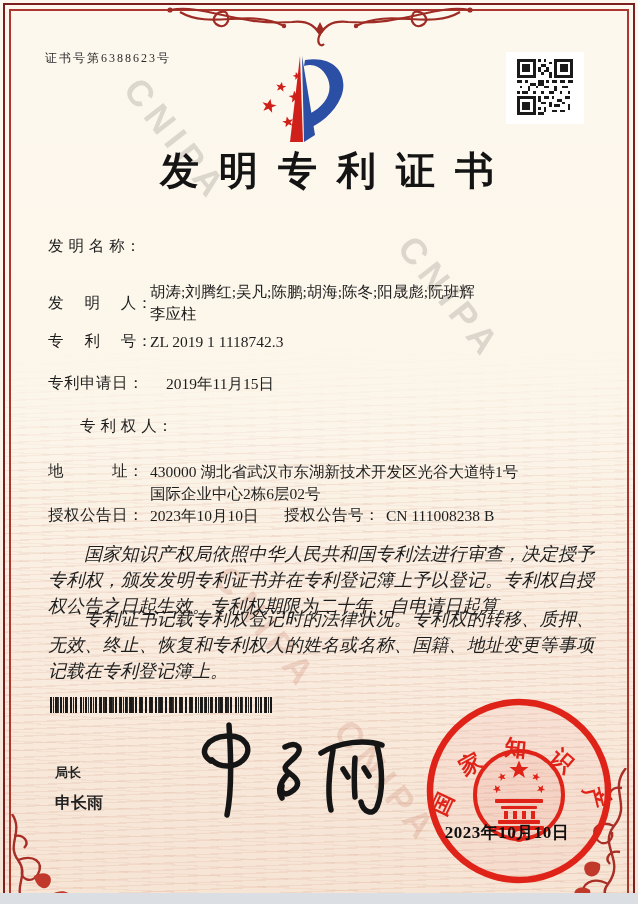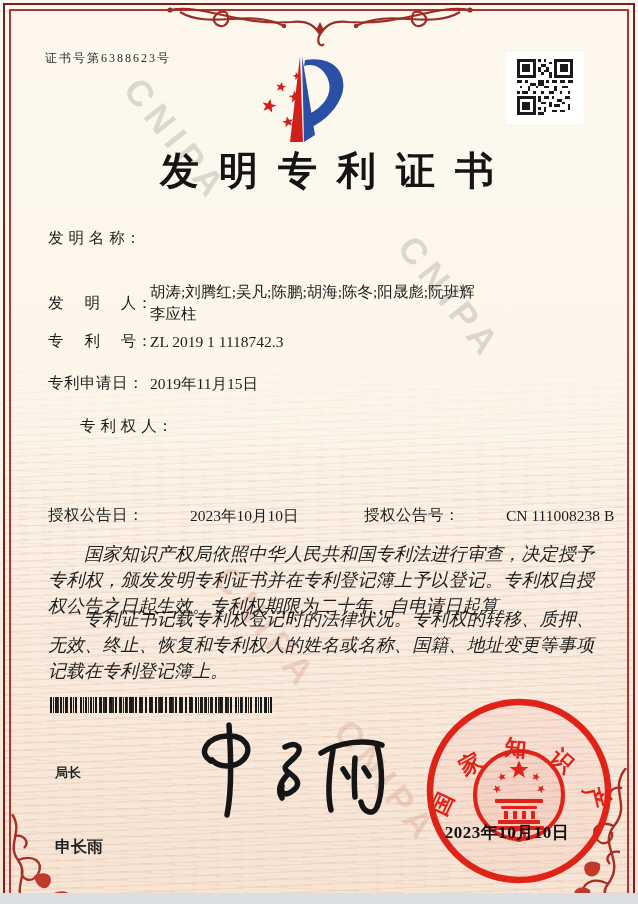--- a/index.html
+++ b/index.html
@@ -40,21 +40,21 @@
 
   .barcode{position:absolute;left:50px;top:697px;width:223px;height:16px;
     background:
       repeating-linear-gradient(90deg,#181818 0 2px,rgba(0,0,0,0) 2px 5px),
       repeating-linear-gradient(90deg,#26221e 0 1px,rgba(0,0,0,0) 1px 3.3px),
       repeating-linear-gradient(90deg,#3a3632 0 1px,rgba(0,0,0,0) 1px 7.7px);}
 
   .officer-title{position:absolute;left:55px;top:764px;font-size:13px;font-weight:bold;
     font-family:"Liberation Sans","DejaVu Sans",sans-serif;color:#222;}
   .officer-name{position:absolute;left:55px;top:793px;font-size:16px;font-weight:bold;
-    font-family:"Liberation Sans","DejaVu Sans",sans-serif;color:#222;margin-top:44px;}
+    font-family:"Liberation Sans","DejaVu Sans",sans-serif;color:#222;}
 
   .signature{position:absolute;left:185px;top:715px;}
   .seal{position:absolute;left:424px;top:696px;width:190px;height:190px;}
   .seal-date{position:absolute;left:432px;top:821px;width:150px;text-align:center;
     font-size:17px;font-weight:bold;color:#101010;letter-spacing:0.5px;}
 
   .ornament{position:absolute;pointer-events:none;}
   .bottom-strip{position:absolute;left:0;right:0;bottom:0;height:11px;background:#dbdfe3;z-index:30;}
 </style>
 </head>
@@ -188,40 +188,45 @@
           <rect x="10" y="18" width="1" height="2"></rect>
           <rect x="13" y="19" width="2" height="1"></rect>
         <rect x="16" y="19" width="2" height="1"></rect>
           <rect x="8" y="20" width="2" height="1"></rect>
       </g>
     </svg>
   </div>
 
   <div class="doc-title">发明专利证书</div>
 
-  <div class="row" style="top:228px;">
+  <div class="row" style="top:236px;">
     <span class="lbl">发 明 名 称：</span>
   </div>
   <div class="row" style="top:281px;align-items:center;">
     <span class="lbl">发　 明 　人：</span>
     <span class="val">胡涛;刘腾红;吴凡;陈鹏;胡海;陈冬;阳晟彪;阮班辉
 李应柱</span>
   </div>
   <div class="row" style="top:331px;">
     <span class="lbl">专　 利 　号：</span>
     <span class="val">ZL 2019 1 1118742.3</span>
   </div>
-  <div class="row" style="top:373px;">
+  <div class="row" style="top:373px;gap:16px;">
     <span class="lbl">专利申请日：</span>
     <span class="val">2019年11月15日</span>
   </div>
   <div class="row" style="top:416px;margin-left:32px;">
     <span class="lbl">专 利 权 人：</span>
   </div>
-  <div class="row row2" style="top:505px;gap:40px;">
+  <div class="row" style="top:461px;">
+    <span class="lbl">地　　　址：</span>
+    <span class="val">430000 湖北省武汉市东湖新技术开发区光谷大道特1号
+国际企业中心2栋6层02号</span>
+  </div>
+  <div class="row row2" style="top:505px;">
     <span class="lbl">授权公告日：</span>
     <span class="val val1">2023年10月10日</span>
     <span class="lbl">授权公告号：</span>
     <span class="val">CN 111008238 B</span>
   </div>
 
   <div class="legal" style="top:541px;">国家知识产权局依照中华人民共和国专利法进行审查，决定授予专利权，颁发发明专利证书并在专利登记簿上予以登记。专利权自授权公告之日起生效。专利权期限为二十年，自申请日起算。</div>
   <div class="legal" style="top:606px;">专利证书记载专利权登记时的法律状况。专利权的转移、质押、无效、终止、恢复和专利权人的姓名或名称、国籍、地址变更等事项记载在专利登记簿上。</div>
 
   <div class="barcode"></div>

